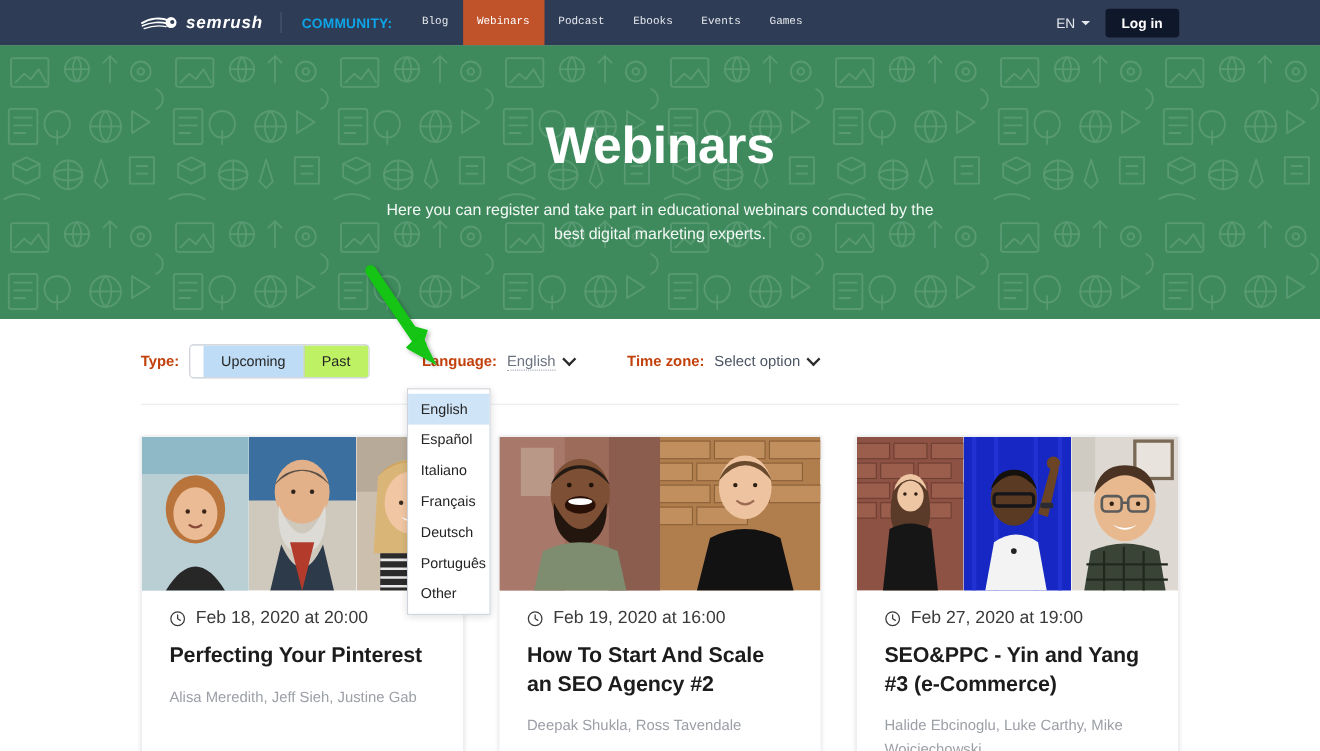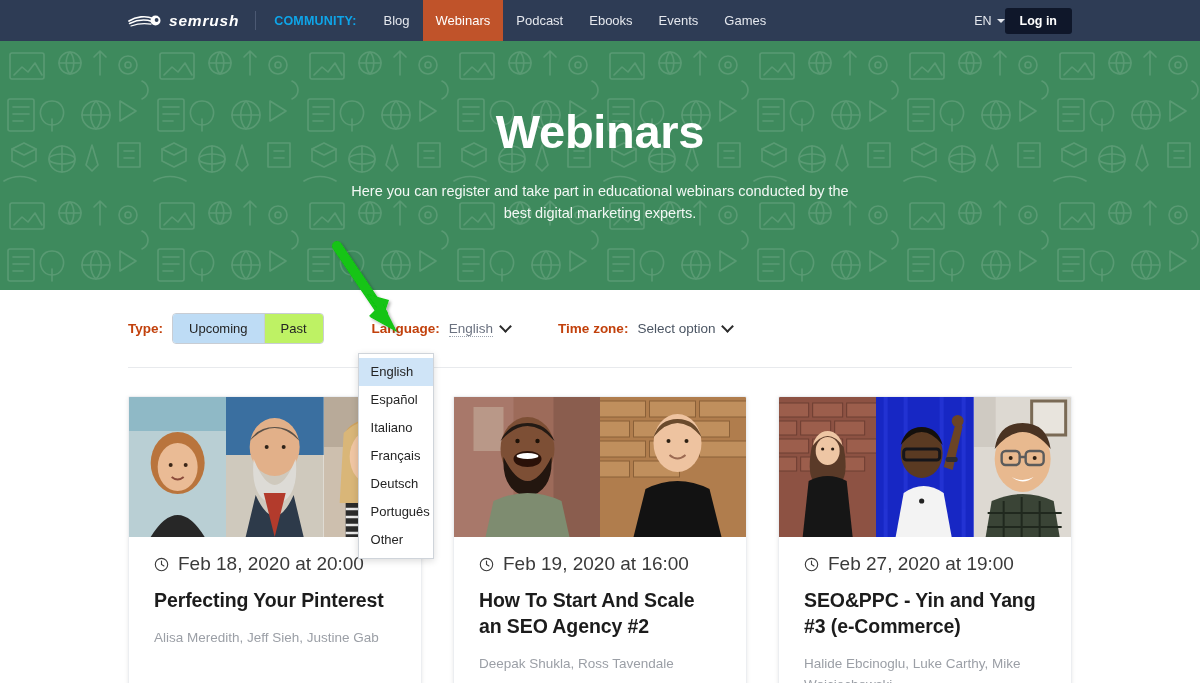--- a/index.html
+++ b/index.html
@@ -20,26 +20,26 @@
   .logo-text {
     color: #ffffff; font-size: 15.5px; font-weight: 700; font-style: italic;
     letter-spacing: 0.8px; text-transform: lowercase;
   }
   .nav-div { width: 1px; background: #4c5973; margin: 11px 0; }
   .nav-label {
     color: #0ea5e9; font-size: 12.5px; font-weight: 600; letter-spacing: .2px;
     display: flex; align-items: center; padding: 0 14px 0 18px; white-space: nowrap;
   }
   .nav-item {
-    color: #e5e8ee; font-size: 13px; display: flex; align-items: center;
-    padding: 0 13px; white-space: nowrap; cursor: pointer;
+    color: #e5e8ee; font-size: 10px; display: flex; align-items: center;
+    padding: 0 13px; white-space: nowrap; cursor: pointer; font-family: Liberation Mono, monospace;
   }
   .nav-item.active { background: #c0532a; color: #fff; }
   .nav-right {
-    margin-left: auto; display: flex; align-items: center; gap: 0; padding-right: 128px;
+    margin-left: auto; display: flex; align-items: center; gap: 14px; padding-right: 128px;
   }
   .lang-switch {
     color: #e5e8ee; font-size: 12.5px; display: flex; align-items: center; gap: 5px; cursor: pointer;
   }
   .caret-sm {
     width: 0; height: 0; border-left: 4px solid transparent; border-right: 4px solid transparent;
     border-top: 4.5px solid #e5e8ee; display: inline-block;
   }
   .login-btn {
     background: #0f172a; color: #fff; font-size: 12.5px; font-weight: 600;
@@ -71,21 +71,21 @@
   .filters {
     display: flex; align-items: center; padding: 0 128px; height: 77px; position: relative;
   }
   .f-group { display: flex; align-items: center; }
   .f-label { font-size: 13.5px; font-weight: 700; color: #c2410c; margin-right: 9px; }
   .toggle { display: flex; border: 1px solid #c8cdd4; border-radius: 4px; overflow: hidden; }
   .toggle-btn {
     font-family: inherit; font-size: 13px; color: #242424; background: #bef264;
     border: none; padding: 7px 16px; cursor: pointer;
   }
-  .toggle-btn.on { background: #bedcf5; }
+  .toggle-btn.on { background: #bedcf5; margin-left: 12px; }
   .toggle-btn + .toggle-btn { border-left: 1px solid #c8cdd4; }
   .f-group.lang { margin-left: 48px; position: relative; }
   .f-group.tz { margin-left: 48px; }
   .sel-value {
     font-size: 13.5px; color: #6b7280; border-bottom: 1px dotted #9aa2ad; cursor: pointer;
   }
   .sel-value.plain { border-bottom: none; color: #4b5563; }
   .chev {
     margin-left: 8px; width: 9px; height: 9px; border-right: 2px solid #2b2b2b;
     border-bottom: 2px solid #2b2b2b; transform: rotate(45deg); margin-top: -4px; cursor: pointer;
@@ -104,21 +104,21 @@
   
   .cards { display: flex; gap: 31px; padding: 28px 128px 0; }
   .card {
     width: 294px; background: #fff; border: 1px solid #eceef1;
     box-shadow: 0 1px 4px rgba(0,0,0,.09); border-radius: 2px; overflow: hidden;
   }
   .card-imgs { display: flex; height: 140px; }
   .card-imgs > div { flex: 1; position: relative; overflow: hidden; }
   .card-body { padding: 16px 25px 22px; }
   .card-date {
-    display: flex; align-items: center; gap: 9px; font-size: 19px; color: #3a3a3a; margin-bottom: 13px;
+    display: flex; align-items: center; gap: 9px; font-size: 16px; color: #3a3a3a; margin-bottom: 13px;
   }
   .clock-icon { width: 15px; height: 15px; flex: none; }
   .card-title {
     font-size: 19.5px; font-weight: 700; line-height: 1.33; color: #1c1c1c; margin-bottom: 14px;
     letter-spacing: -0.1px;
   }
   .card-speakers { font-size: 13.5px; color: #9b9fa6; line-height: 1.55; }
 </style>
 </head>
 <body>

